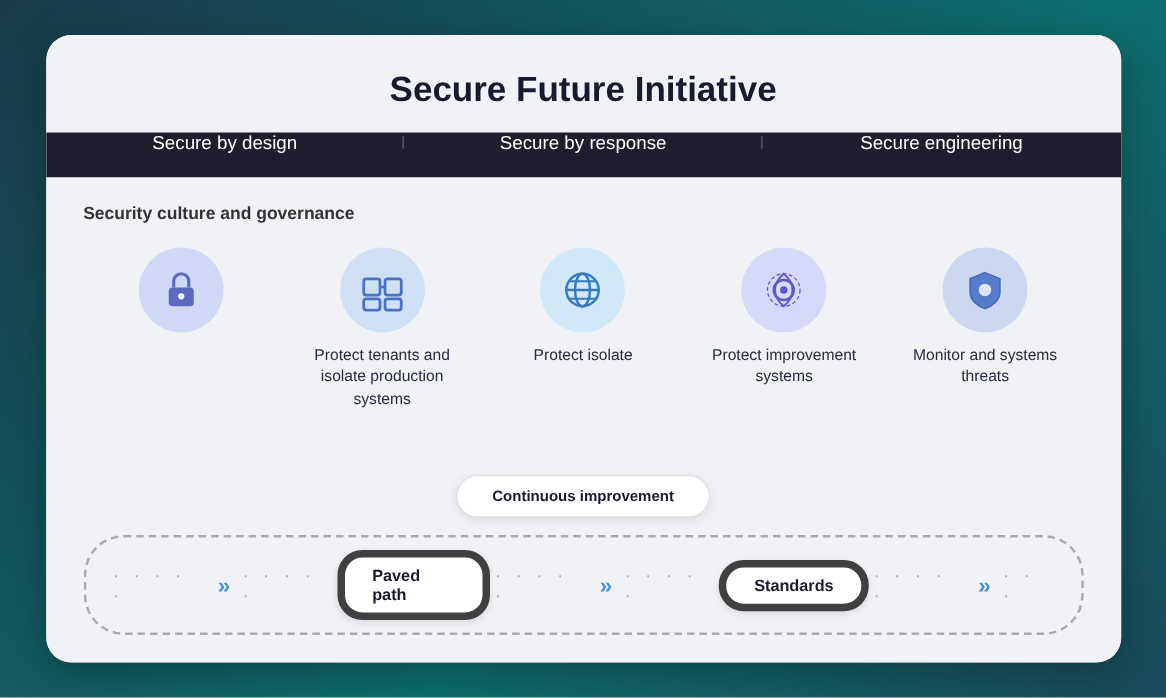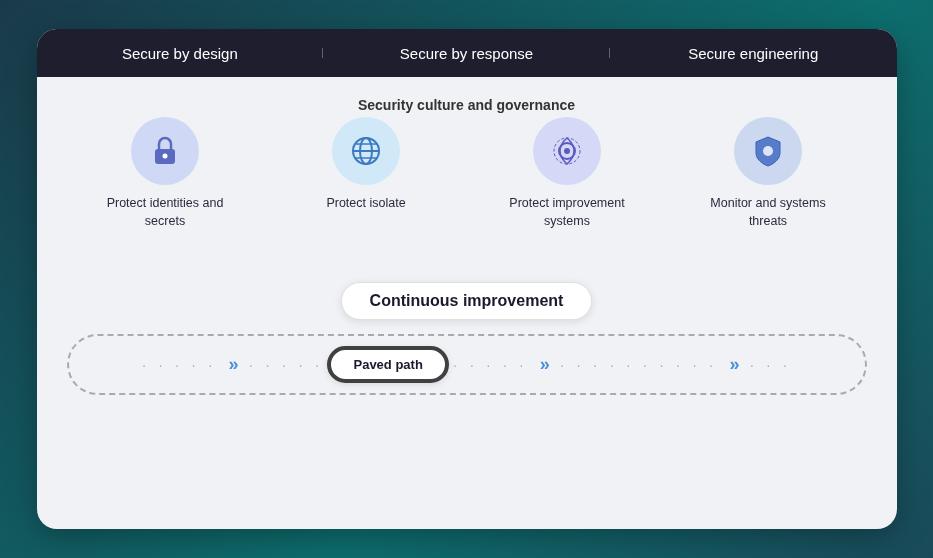--- a/index.html
+++ b/index.html
@@ -24,22 +24,22 @@
       text-align: center;
       font-size: 28px;
       font-weight: 700;
       color: #1a1a2e;
       padding: 28px 20px 18px;
       background: #f0f2f5;
     }
     .header-bar {
       background: #1e1e2e;
       display: flex;
-      align-items: center;
-      height: 48px;
+      align-items: flex-start;
+      height: 36px;
     }
     .header-section {
       flex: 1;
       display: flex;
       align-items: center;
       justify-content: center;
       color: #ffffff;
       font-size: 15px;
       font-weight: 500;
       position: relative;
@@ -51,25 +51,25 @@
       top: 20%;
       height: 60%;
       width: 1px;
       background: rgba(255,255,255,0.3);
     }
     .content-area {
       padding: 20px 30px 24px;
       background: #f0f2f5;
     }
     .governance-label {
-      text-align: center;
+      text-align: left;
       font-size: 14px;
       font-weight: 600;
       color: #333;
-      margin-bottom: 4px;
+      margin-bottom: 20px;
     }
     .icons-row {
       display: flex;
       justify-content: space-around;
       align-items: flex-start;
       margin-bottom: 28px;
       gap: 4px;
     }
     .icon-item {
       display: flex;
@@ -100,21 +100,21 @@
     .continuous-row {
       display: flex;
       justify-content: center;
       margin-bottom: 14px;
     }
     .continuous-pill {
       background: #fff;
       border-radius: 24px;
       padding: 9px 28px;
       font-weight: 700;
-      font-size: 16px;
+      font-size: 12px;
       color: #1a1a2e;
       box-shadow: 0 2px 8px rgba(0,0,0,0.1);
       border: 1px solid #e0e0e0;
     }
     .bottom-row {
       display: flex;
       align-items: center;
       justify-content: center;
       gap: 0;
       border: 2px dashed #aaa;
@@ -136,30 +136,31 @@
       margin: 0 4px;
     }
     .path-pill {
       background: #fff;
       border-radius: 20px;
       padding: 7px 22px;
       font-weight: 600;
       font-size: 13px;
       color: #1a1a2e;
       box-shadow: 0 2px 6px rgba(0,0,0,0.1);
-      border: 4px solid #404040;
+      border: 6px solid #404040;
     }
 
     
     svg { display: block; }
   </style>
 </head>
 <body>
 
 <div class="card">
+  <div class="card-title">Secure Future Initiative</div>
 
   <div class="header-bar">
     <div class="header-section">
       <span>Secure by design</span>
     </div>
     <div class="header-section">
       <span>Secure by response</span>
     </div>
     <div class="header-section">
       <span>Secure engineering</span>
@@ -172,23 +173,34 @@
     <div class="icons-row">
 
       <div class="icon-item">
         <div class="icon-circle" style="background:#cfd9f5;">
           <svg width="38" height="38" viewBox="0 0 38 38">
             <rect x="9" y="17" width="20" height="15" rx="3" fill="#5b6abf"></rect>
             <path d="M13 17V12a6 6 0 0 1 12 0v5" stroke="#5b6abf" stroke-width="2.5" fill="none"></path>
             <circle cx="19" cy="24" r="2.5" fill="white"></circle>
           </svg>
         </div>
-        <div class="icon-label">Protect identities and secrets</div>
-      </div>
-
+      </div>
+
+      <div class="icon-item">
+        <div class="icon-circle" style="background:#cfe0f5;">
+          <svg width="40" height="38" viewBox="0 0 40 38">
+            <rect x="5" y="10" width="13" height="13" rx="2" fill="none" stroke="#4a72c4" stroke-width="2.2"></rect>
+            <rect x="22" y="10" width="13" height="13" rx="2" fill="none" stroke="#4a72c4" stroke-width="2.2"></rect>
+            <rect x="5" y="26" width="13" height="9" rx="2" fill="none" stroke="#4a72c4" stroke-width="2.2"></rect>
+            <rect x="22" y="26" width="13" height="9" rx="2" fill="none" stroke="#4a72c4" stroke-width="2.2"></rect>
+            <line x1="18" y1="16.5" x2="22" y2="16.5" stroke="#4a72c4" stroke-width="2"></line>
+          </svg>
+        </div>
+        <div class="icon-label">Protect tenants and isolate production systems</div>
+      </div>
 
       <div class="icon-item">
         <div class="icon-circle" style="background:#d0e8f7;">
           <svg width="38" height="38" viewBox="0 0 38 38">
             <circle cx="19" cy="19" r="13" fill="none" stroke="#3a7abf" stroke-width="2"></circle>
             <ellipse cx="19" cy="19" rx="6" ry="13" fill="none" stroke="#3a7abf" stroke-width="2"></ellipse>
             <line x1="6" y1="19" x2="32" y2="19" stroke="#3a7abf" stroke-width="2"></line>
             <line x1="8" y1="12" x2="30" y2="12" stroke="#3a7abf" stroke-width="1.5"></line>
             <line x1="8" y1="26" x2="30" y2="26" stroke="#3a7abf" stroke-width="1.5"></line>
           </svg>
@@ -228,18 +240,19 @@
       <div class="continuous-pill">Continuous improvement</div>
     </div>
     <div class="bottom-row">
       <span class="dots">· · · · ·</span>
       <span class="arrow-chevrons">»</span>
       <span class="dots">· · · · ·</span>
       <div class="path-pill">Paved path</div>
       <span class="dots">· · · · ·</span>
       <span class="arrow-chevrons">»</span>
       <span class="dots">· · · · ·</span>
+      <div class="path-pill">Standards</div>
       <span class="dots">· · · · ·</span>
       <span class="arrow-chevrons">»</span>
       <span class="dots">· · ·</span>
     </div>
   </div>
 </div>
 
 </body></html>

